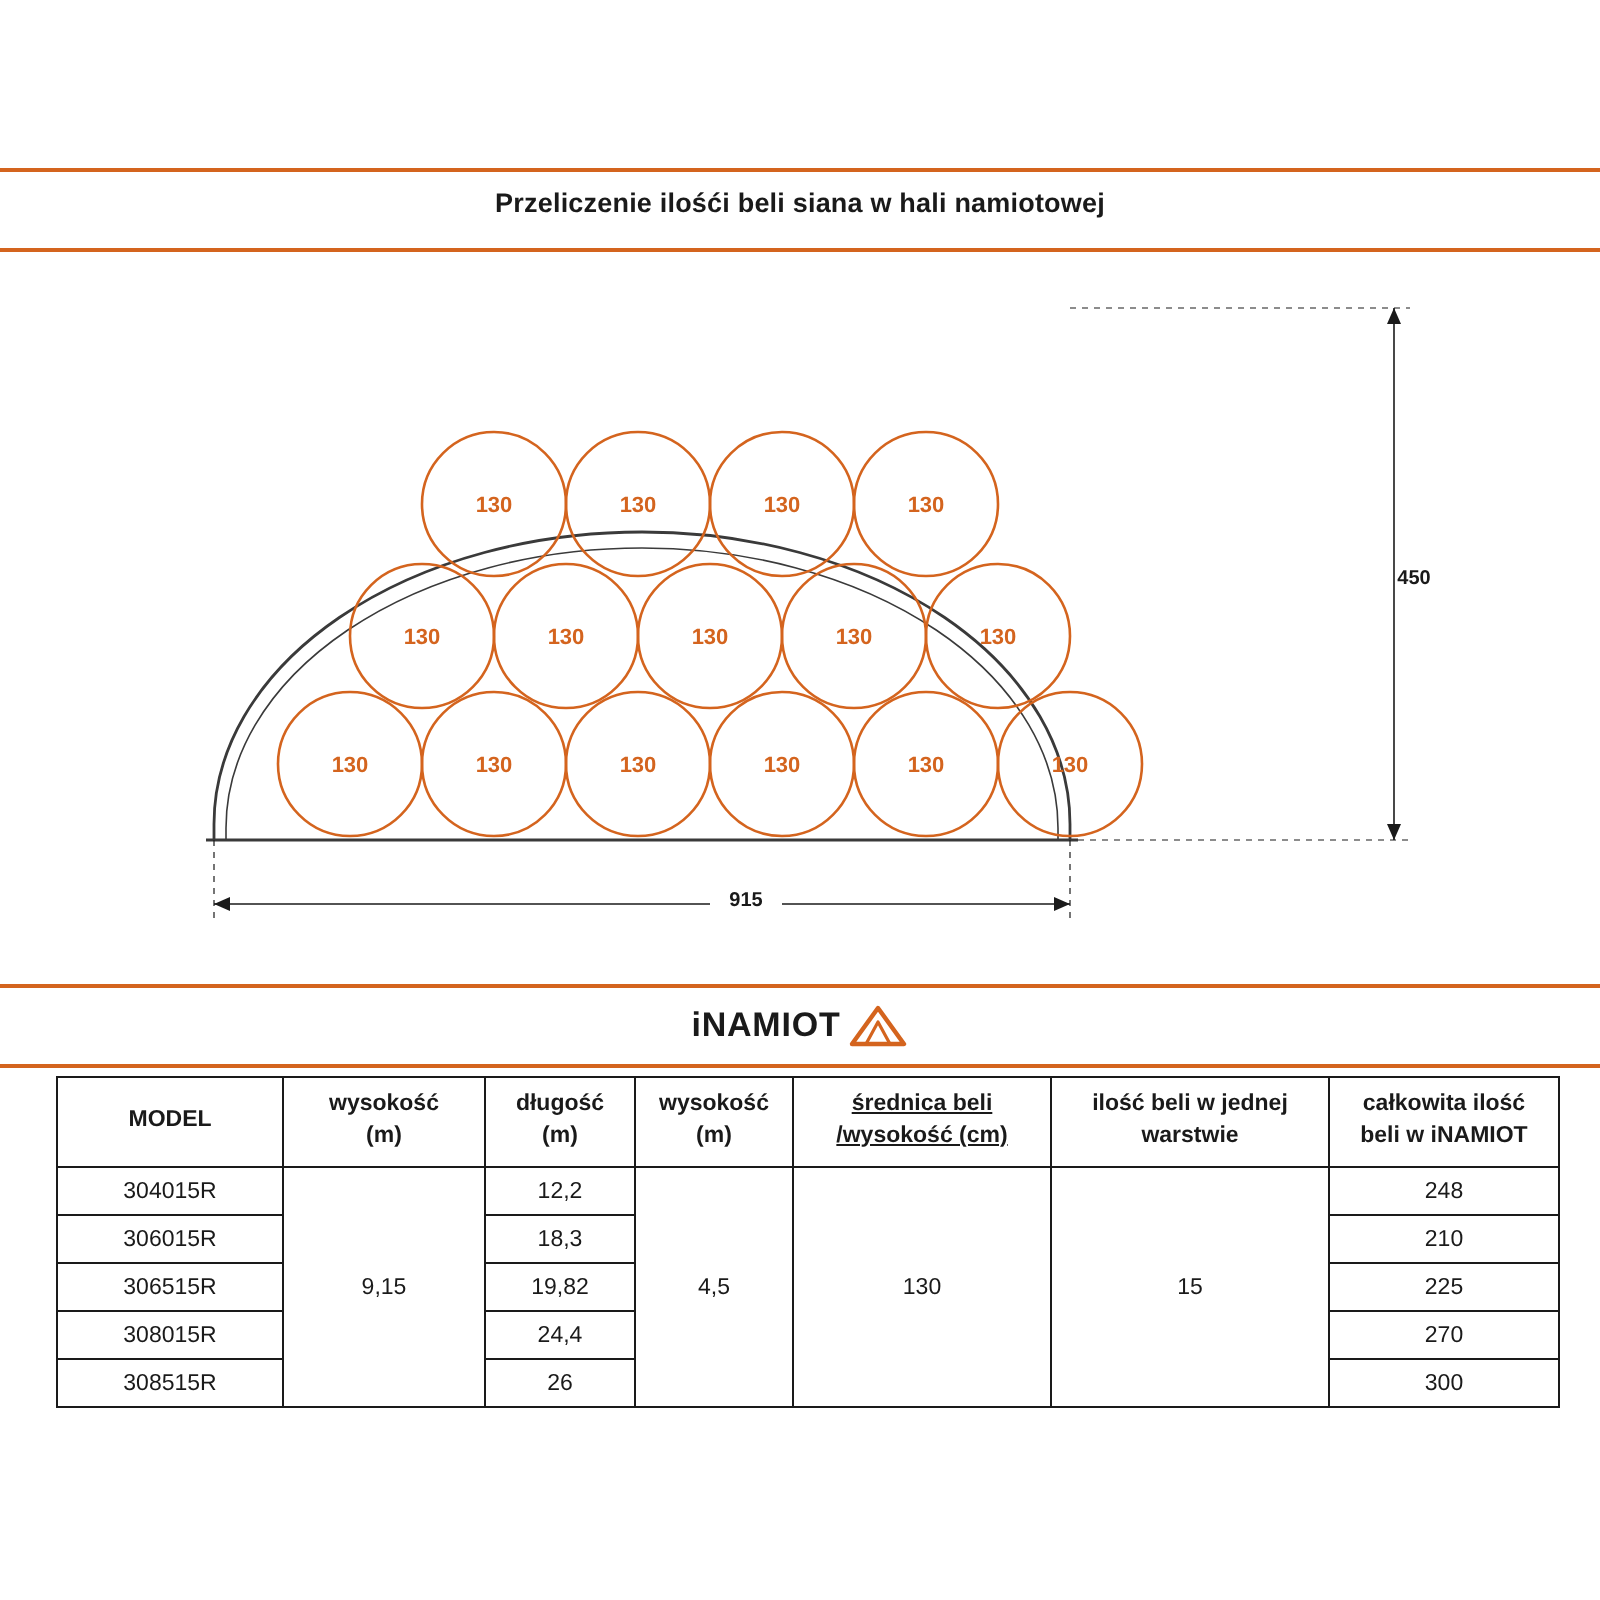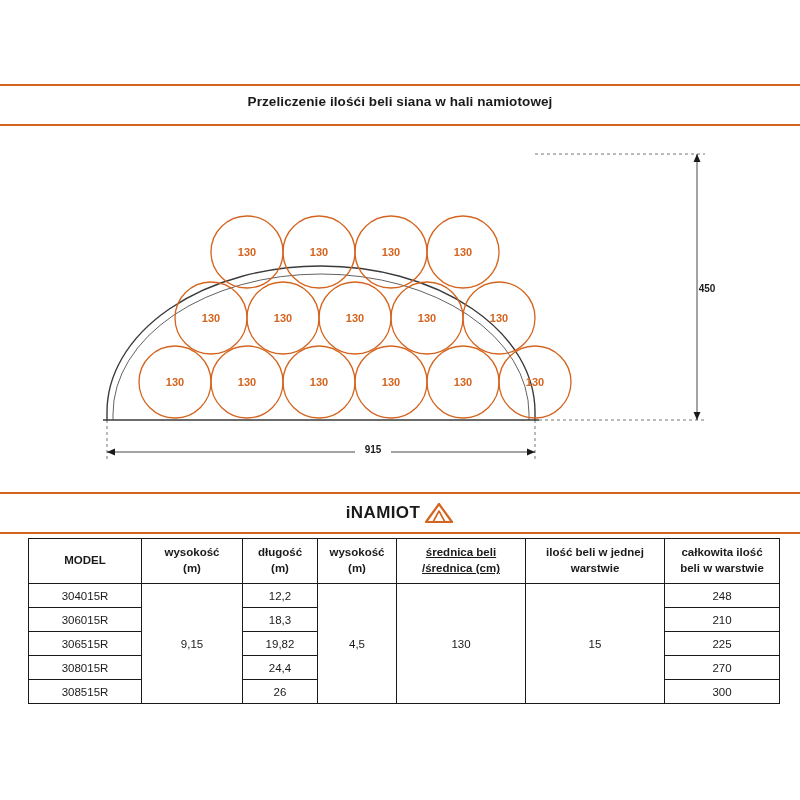--- a/index.html
+++ b/index.html
@@ -225,29 +225,29 @@
         <th class="col-length two-line">
           <span>długość</span>
           <span>(m)</span>
         </th>
         <th class="col-height two-line">
           <span>wysokość</span>
           <span>(m)</span>
         </th>
         <th class="col-diam two-line">
           <span>średnica beli</span>
-          <span>/średnica (cm)</span>
+          <span>/wysokość (cm)</span>
         </th>
         <th class="col-layer two-line">
           <span>ilość beli w jednej</span>
           <span>warstwie</span>
         </th>
         <th class="col-total two-line">
           <span>całkowita ilość</span>
-          <span>beli w warstwie</span>
+          <span>beli w iNAMIOT</span>
         </th>
       </tr>
     </thead>
     <tbody>
       <tr>
         <td class="model">304015R</td>
         <td rowspan="5">9,15</td>
         <td>12,2</td>
         <td rowspan="5">4,5</td>
         <td rowspan="5">130</td>

